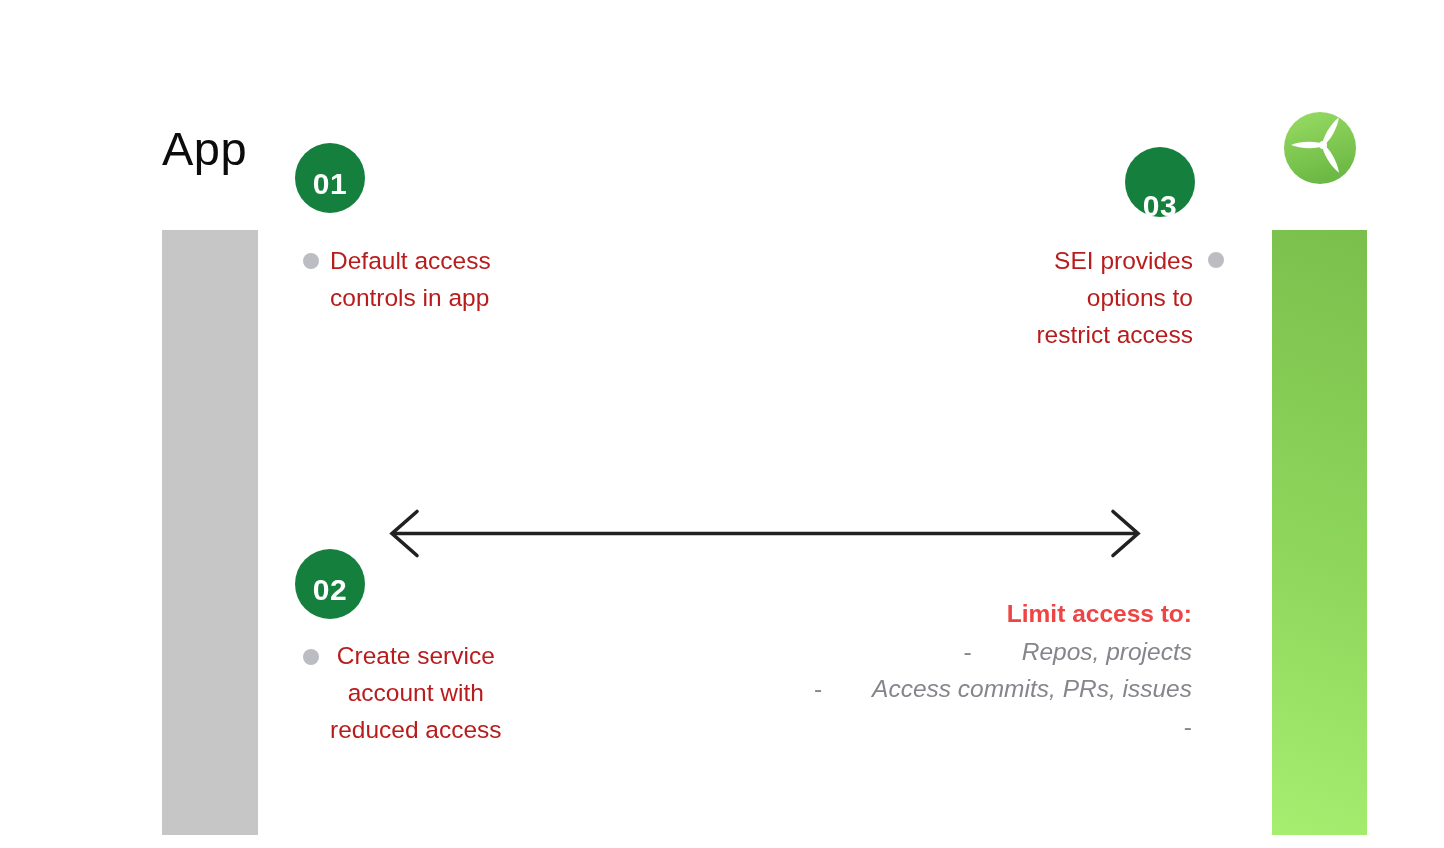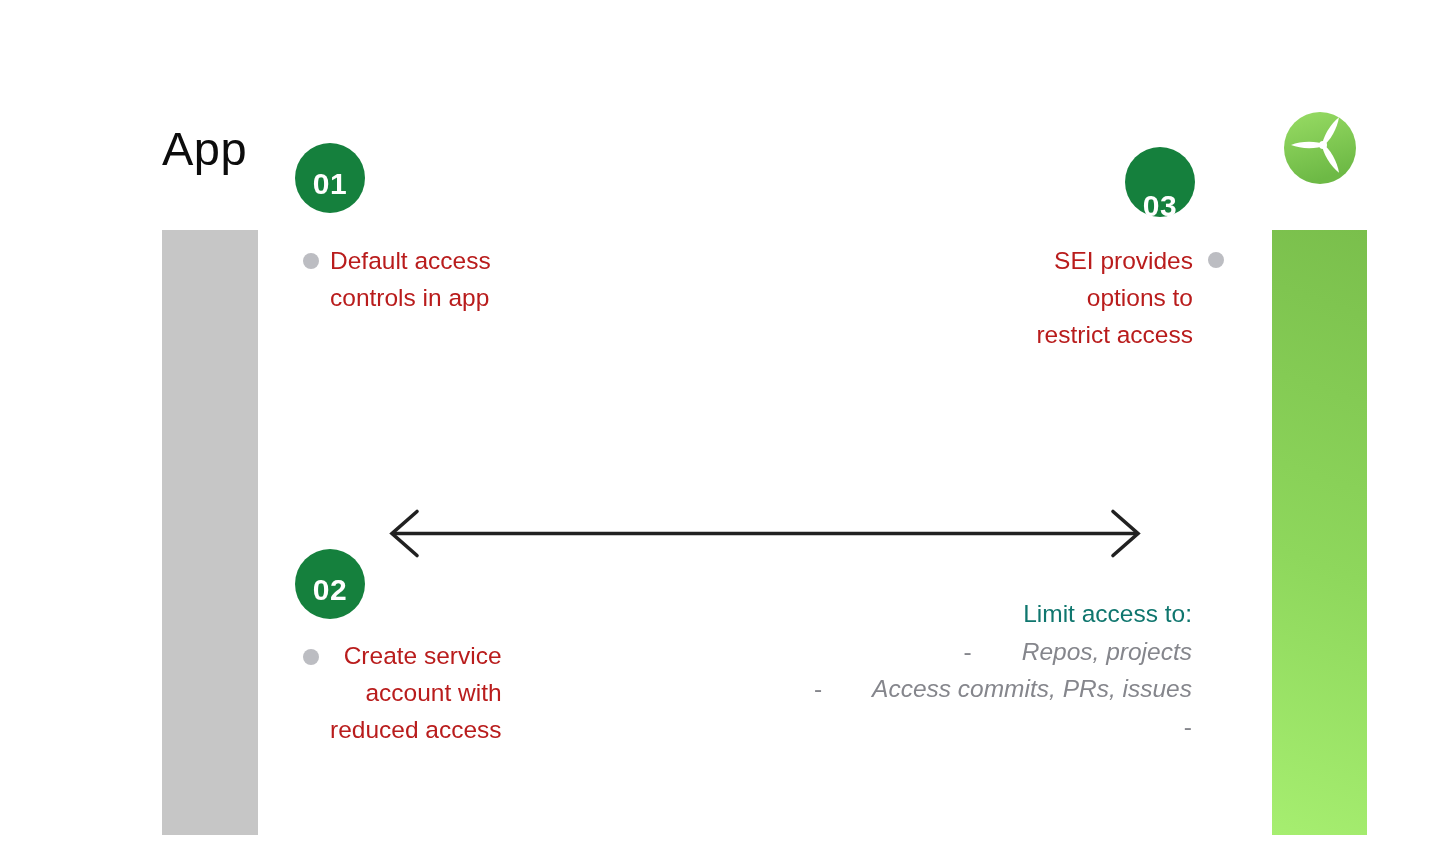--- a/index.html
+++ b/index.html
@@ -91,36 +91,36 @@
   .bullet-3 { left: 1168px; top: 252px; }
 
   
   .step-text {
     position: absolute;
     font-size: 24.5px;
     line-height: 37px;
     color: #b91c1c;
   }
   .step-1 { left: 290px; top: 242px; text-align: left; }
-  .step-2 { left: 290px; top: 637px; text-align: right; }
+  .step-2 { left: 290px; top: 637px; text-align: center; }
   .step-3 { right: 291px; top: 242px; text-align: right; }
 
   
   .limit-block {
     position: absolute;
     right: 292px;
     top: 595px;
     text-align: right;
     font-size: 24.5px;
     line-height: 37.5px;
     color: #85868c;
   }
   .limit-title {
-    font-weight: 400;
-    color: #0f766e;
+    font-weight: 700;
+    color: #ef4444;
   }
   .limit-item {
     display: flex;
     justify-content: flex-end;
     align-items: baseline;
   }
   .limit-item .dash { }
   .limit-item .item-text { margin-left: 50px; font-style: italic; }
 
   

